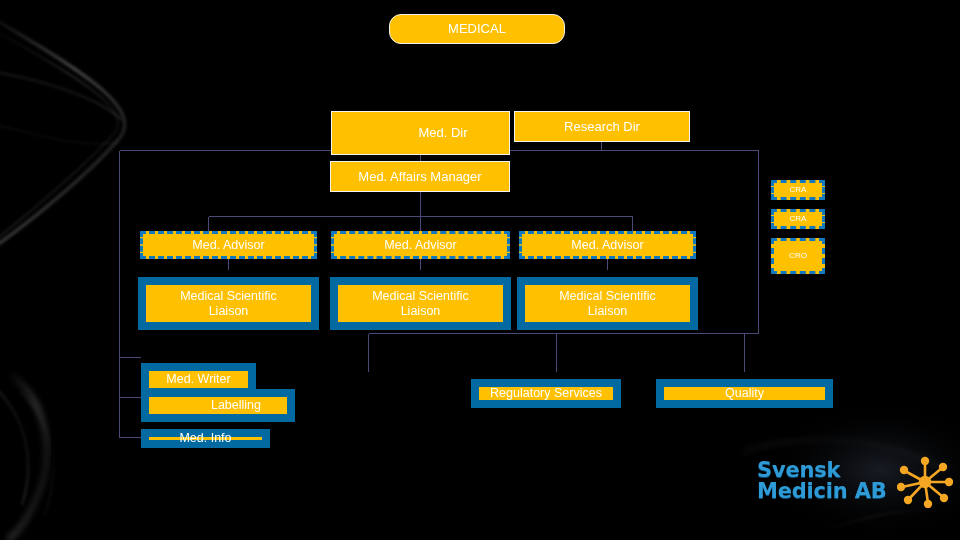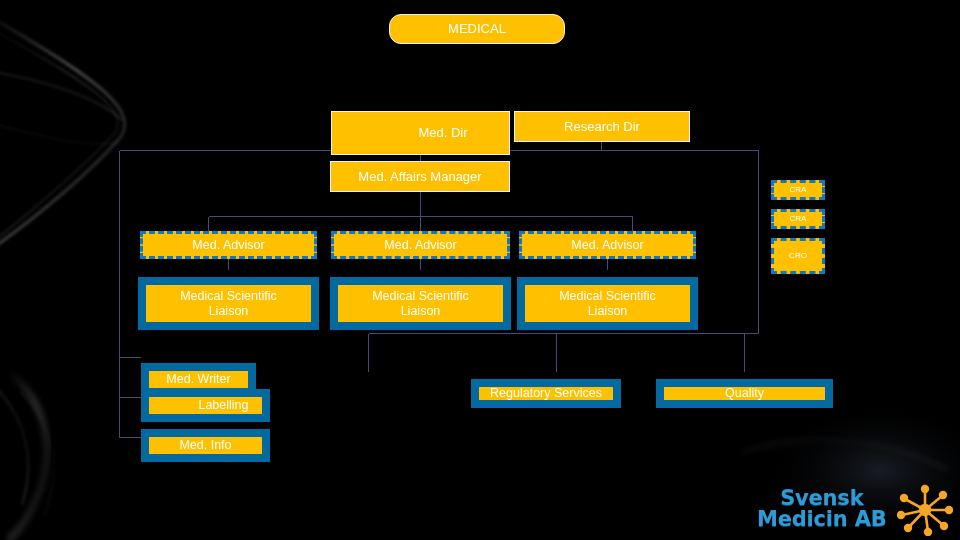--- a/index.html
+++ b/index.html
@@ -54,26 +54,25 @@
     border: 3px dashed #1379BE;
   }
   .node.small {
     font-size: 8px;
   }
 
   
   #logo {
     position: absolute;
     left: 757px;
-    top: 481px;
+    top: 453px;
     width: 200px;
     height: 56px;
     display: flex;
     align-items: center;
-    text-align: center;
   }
   #logo-text {
     font-family: "DejaVu Sans", sans-serif;
     font-weight: bold;
     font-size: 21px;
     line-height: 1.02;
     color: #2E9BD6;
     letter-spacing: -0.2px;
     white-space: pre-line;
     text-shadow: 0 1px 0 #0b4a72;
@@ -179,22 +178,22 @@
   <div class="node solid" style="left:330px; top:269px; width:181px; height:53px; font-size:12.5px;">Medical Scientific
 Liaison</div>
   <div class="node solid" style="left:517px; top:269px; width:181px; height:53px; font-size:12.5px;">Medical Scientific
 Liaison</div>
 
   <div class="node dashed small" style="left:771px; top:180px; width:54px; height:20px;">CRA</div>
   <div class="node dashed small" style="left:771px; top:209px; width:54px; height:20px;">CRA</div>
   <div class="node dashed small" style="left:771px; top:238px; width:54px; height:36px;">CRO</div>
 
   <div class="node solid" style="left:141px; top:355px; width:115px; height:33px; font-size:12.5px;">Med. Writer</div>
-  <div class="node solid" style="left:141px; top:381px; width:129px; height:33px; font-size:12.5px;padding-left:36px;">Labelling</div>
-  <div class="node solid" style="left:141px; top:421px; width:129px; height:33px; font-size:12.5px;">Med. Info</div>
+  <div class="node solid" style="left:141px; top:381px; width:154px; height:33px; font-size:12.5px;padding-left:36px;">Labelling</div>
+  <div class="node solid" style="left:141px; top:421px; width:129px; height:19px; font-size:12.5px;">Med. Info</div>
 
   <div class="node solid" style="left:471px; top:371px; width:150px; height:29px; font-size:12.5px;">Regulatory Services</div>
   <div class="node solid" style="left:656px; top:371px; width:177px; height:29px; font-size:12.5px;">Quality</div>
 
   <div id="logo">
     <div id="logo-text">Svensk
 Medicin AB</div>
     <svg id="logo-mark" viewBox="0 0 56 52" xmlns="http://www.w3.org/2000/svg">
       <g stroke="#F5A623" stroke-width="2.6" stroke-linecap="round">
         <line x1="28" y1="26" x2="28" y2="6"></line>

